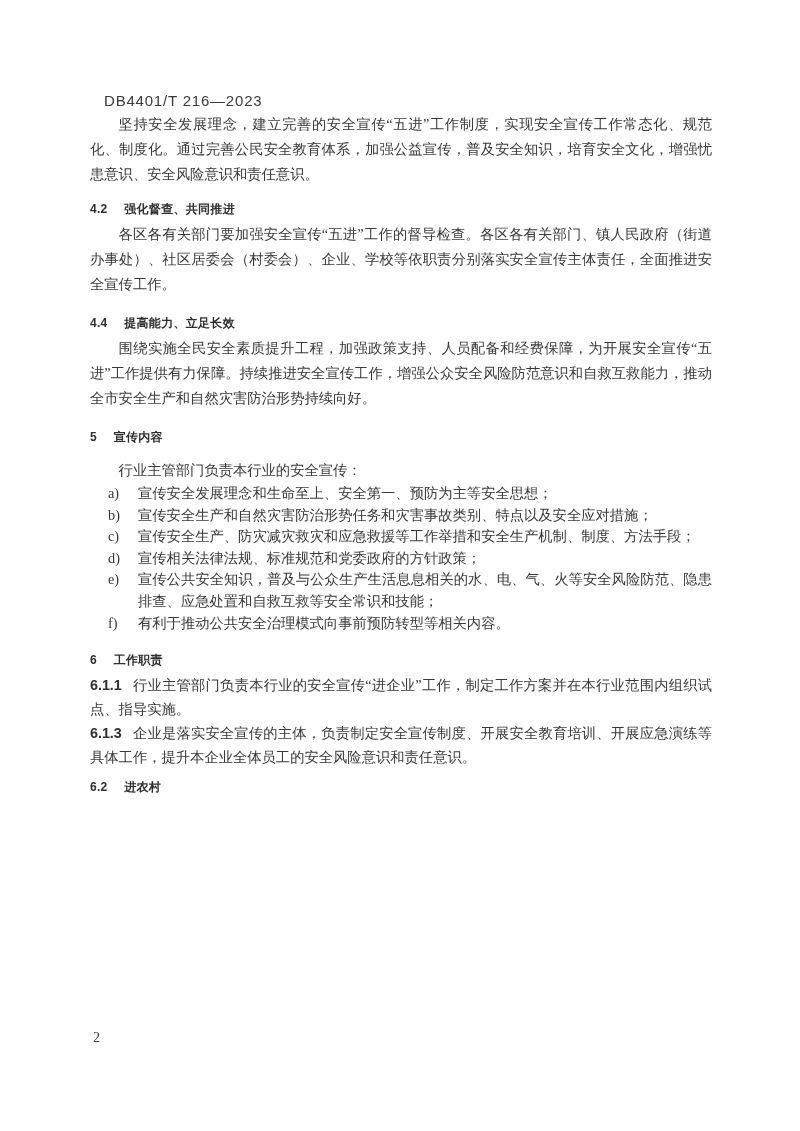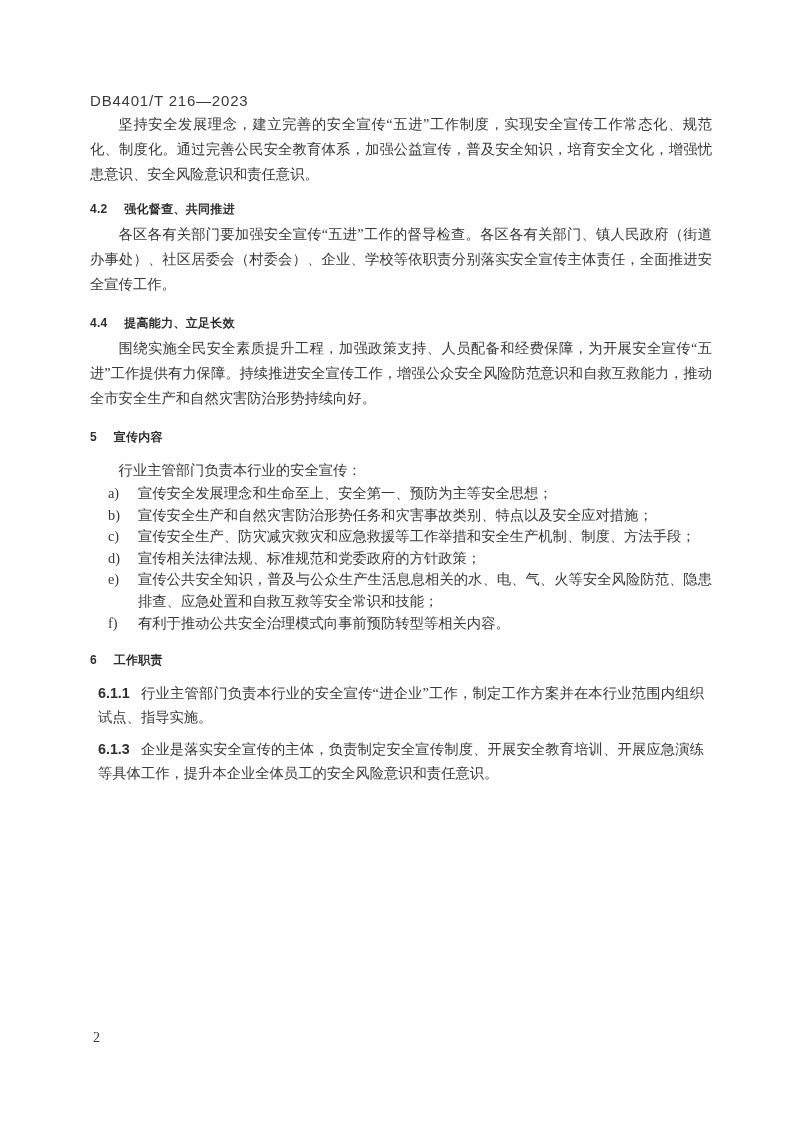--- a/index.html
+++ b/index.html
@@ -12,21 +12,21 @@
     width: 800px;
     height: 1131px;
     background: #fefefe;
     color: #333333;
     font-family: "Liberation Serif", "DejaVu Serif", serif;
     overflow: hidden;
   }
   .doc-header {
     position: absolute;
     top: 92px;
-    left: 90px;
+    left: 104px;
     font-family: "Liberation Sans", "DejaVu Sans", sans-serif;
     font-size: 15px;
     letter-spacing: 0.8px;
     color: #3a3a3a;
   }
   .content {
     position: absolute;
     top: 112px;
     left: 90px;
     width: 622px;
@@ -66,21 +66,21 @@
     color: #383838;
   }
   .li-label {
     flex: 0 0 30px;
     margin-left: 18px;
   }
   .li-text { flex: 1; }
   .clause {
     font-size: 14.3px;
     line-height: 24px;
-    margin: 8px;
+    margin: 0;
     text-align: justify;
     color: #383838;
   }
   .clause .c-num {
     font-family: "Liberation Sans", "DejaVu Sans", sans-serif;
     font-weight: bold;
     margin-right: 11px;
     color: #2e2e2e;
   }
   .page-number {
@@ -160,20 +160,24 @@
       </h2>
 
 
       <p class="clause mt6">
         <span class="c-num">6.1.1</span><span>行业主管部门负责本行业的安全宣传“进企业”工作，制定工作方案并在本行业范围内组织试点、指导实施。</span>
       </p>
       <p class="clause">
         <span class="c-num">6.1.3</span><span>企业是落实安全宣传的主体，负责制定安全宣传制度、开展安全教育培训、开展应急演练等具体工作，提升本企业全体员工的安全风险意识和责任意识。</span>
       </p>
 
+      <h3 class="heading mt6">
+        <span class="h-num">6.2</span>
+        <span class="h-title">进农村</span>
+      </h3>
 
     </div>
 
   </div>
 
   <div class="page-number">2</div>
 
 </div>
 
 </body></html>

